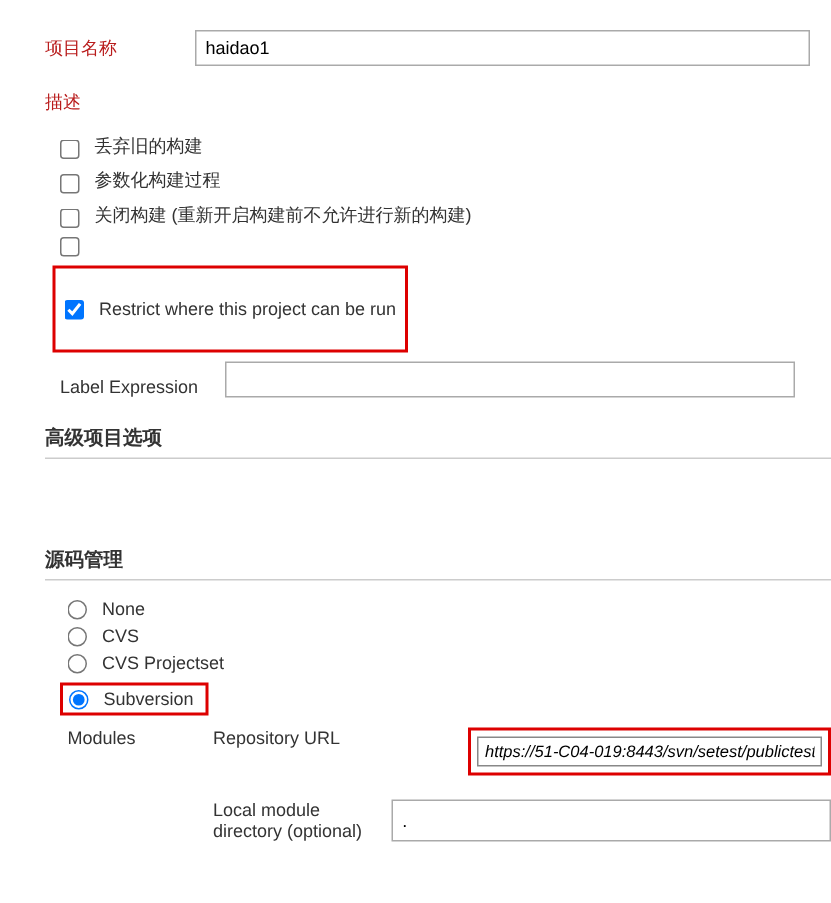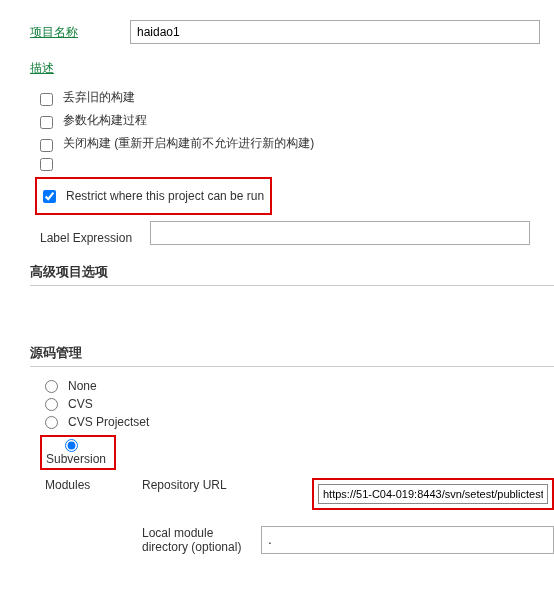--- a/index.html
+++ b/index.html
@@ -9,22 +9,21 @@
       color: #333;
       background: #fff;
       width: 554px;
       padding: 20px 0 20px 30px;
     }
     .row { display: flex; align-items: flex-start; margin-bottom: 12px; }
     .label {
       width: 100px;
       text-align: left;
       padding-top: 4px;
-      color: #15803d;
-      text-decoration: underline;
+      color: #b91c1c;
     }
     .field { flex: 1; }
     input[type="text"] {
       width: 100%;
       max-width: 410px;
       padding: 4px 6px;
       border: 1px solid #aaa;
       font-size: 12px;
     }
     textarea {
@@ -34,21 +33,21 @@
       border: 1px solid #aaa;
       resize: none;
     }
     .hint { font-size: 11px; color: #666; margin-top: 2px; }
     .hint a { color: #0b5fa5; text-decoration: underline; }
     .check-row { display: flex; align-items: flex-end; margin: 6px 0 6px 10px; }
     .check-row input[type="checkbox"] { margin-right: 10px; }
     .check-row label { font-size: 12px; }
     .red-box {
       border: 2px solid #d00;
-      padding: 10px 6px;
+      padding: 20px 6px;
       display: inline-flex;
       align-items: center;
     }
     .red-box-row { margin: 4px 0 6px 5px; }
     .sub-row { display: flex; align-items: flex-end; margin-left: 10px; margin-top: 4px; }
     .sub-label { width: 110px; padding-top: 4px; }
     .sub-field input[type="text"] { width: 380px; }
     .section-head {
       font-weight: bold;
       font-size: 13px;
@@ -57,21 +56,20 @@
       margin: 18px 0 12px 0;
     }
     .radio-row { display: flex; align-items: center; margin: 4px 0 4px 15px; }
     .radio-row input[type="radio"] { margin-right: 10px; }
     .svn-box {
       border: 2px solid #d00;
       padding: 2px 8px 2px 4px;
       display: inline-flex;
       align-items: center;
       margin: 2px 0 2px 10px;
-      flex-direction: column;
     }
     .module-row {
       display: flex;
       align-items: flex-start;
       margin-left: 15px;
       margin-top: 6px;
     }
     .module-label { width: 110px; padding-top: 0; }
     .module-fields { flex: 1; }
     .mod-line {
@@ -81,20 +79,21 @@
     .mod-line .ml-label { width: 170px; font-size: 12px; }
     .url-box {
       border: 2px solid #d00;
       padding: 4px;
     }
     .url-box input {
       width: 230px;
       padding: 3px 4px;
       border: 1px solid #888;
       font-size: 11px;
+      font-style: italic;
     }
     .dot-input {
       width: 230px;
       padding: 3px 4px;
       border: 1px solid #888;
     }
   </style>
 </head>
 <body>
 

